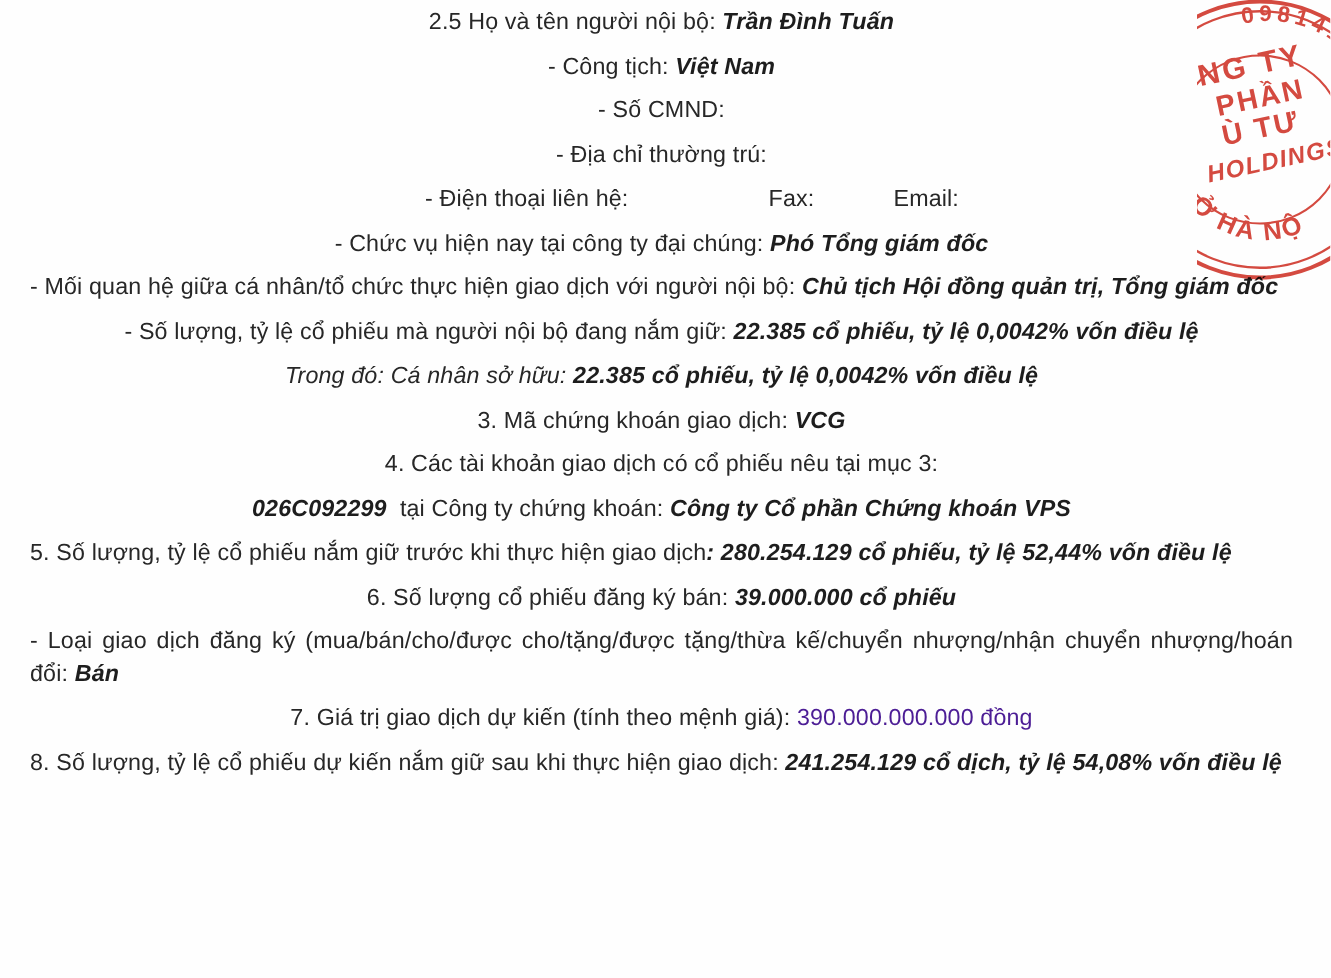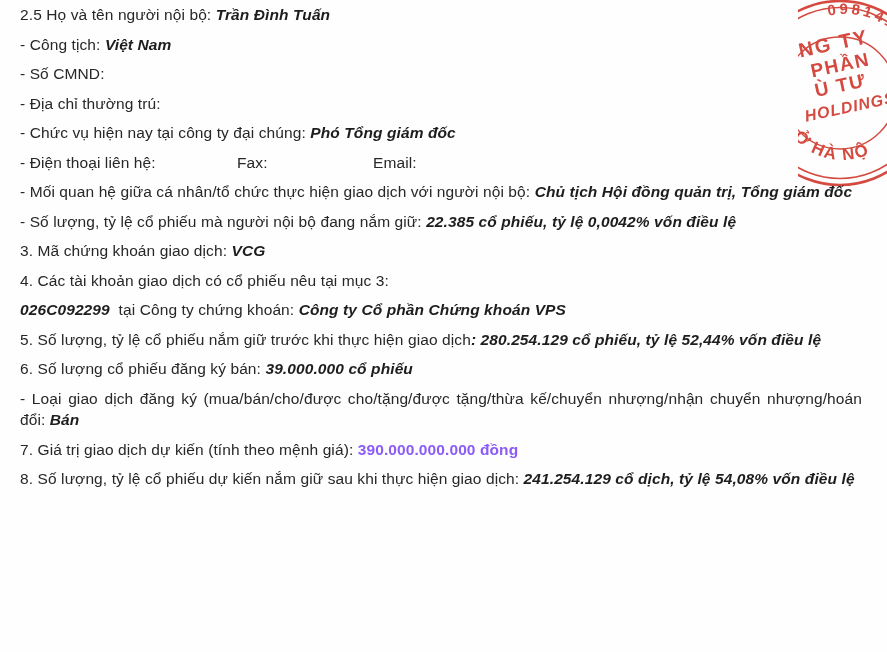--- a/index.html
+++ b/index.html
@@ -17,24 +17,25 @@
     position: absolute;
     left: 0; top: 0;
     width: 100%;
     padding: 4px 25px 0 20px;
   }
   p.para {
     margin: 0 0 8px 0;
     font-size: 15.5px;
     line-height: 21.5px;
     letter-spacing: 0.1px;
+    text-align: center;
   }
   p.justify { text-align: justify; }
   .s-r  { font-weight: 400; font-style: normal; }
-  .s-b  { font-weight: 700; font-style: normal; color: #8b5cf6; }
+  .s-b  { font-weight: 400; font-style: normal; color: #4c1d95; }
   .s-i  { font-weight: 400; font-style: italic; }
   .s-bi { font-weight: 700; font-style: italic; color: #1d1d1d; }
   .nw   { white-space: nowrap; }
   .lbl  { display: inline-block; }
 
   
   .stamp-wrap {
     position: absolute;
     left: 720px;
     top: -12px;
@@ -59,24 +60,25 @@
 </head>
 <body>
 
 <div id="page">
 
   <div class="doc">
       <p class="para"><span class="s-r">2.5 Họ và tên người nội bộ: </span><span class="s-bi">Trần Đình Tuấn</span></p>
       <p class="para"><span class="s-r">- Công tịch: </span><span class="s-bi">Việt Nam</span></p>
       <p class="para"><span class="s-r">- Số CMND:</span></p>
       <p class="para"><span class="s-r">- Địa chỉ thường trú:</span></p>
+      <p class="para"><span class="s-r lbl" style="width: 217px;">- Điện thoại liên hệ:</span><span class="s-r lbl" style="width: 136px;">Fax:</span><span class="s-r">Email:</span></p>
       <p class="para"><span class="s-r">- Chức vụ hiện nay tại công ty đại chúng: </span><span class="s-bi">Phó Tổng giám đốc</span></p>
-      <p class="para"><span class="s-r lbl" style="width: 217px;">- Điện thoại liên hệ:</span><span class="s-r lbl" style="width: 136px;">Fax:</span><span class="s-r">Email:</span></p>
       <p class="para justify"><span class="s-r">- Mối quan hệ giữa cá nhân/tổ chức thực hiện giao dịch với người nội bộ: </span><span class="s-bi">Chủ tịch Hội đồng quản trị, </span><span class="s-bi nw">Tổng giám đốc</span></p>
       <p class="para"><span class="s-r">- Số lượng, tỷ lệ cổ phiếu mà người nội bộ đang nắm giữ: </span><span class="s-bi">22.385 cổ phiếu, tỷ lệ 0,0042% vốn điều lệ</span></p>
+      <p class="para"><span class="s-i">Trong đó: Cá nhân sở hữu: </span><span class="s-bi">22.385 cổ phiếu, tỷ lệ 0,0042% vốn điều lệ</span></p>
       <p class="para"><span class="s-r">3. Mã chứng khoán giao dịch: </span><span class="s-bi">VCG</span></p>
       <p class="para"><span class="s-r">4. Các tài khoản giao dịch có cổ phiếu nêu tại mục 3:</span></p>
       <p class="para"><span class="s-bi">026C092299</span><span class="s-r">&nbsp; tại Công ty chứng khoán: </span><span class="s-bi">Công ty Cổ phần Chứng khoán VPS</span></p>
       <p class="para justify"><span class="s-r">5. Số lượng, tỷ lệ cổ phiếu nắm giữ trước khi thực hiện giao dịch</span><span class="s-bi">: 280.254.129 cổ phiếu, tỷ lệ 52,44% </span><span class="s-bi nw">vốn điều lệ</span></p>
       <p class="para"><span class="s-r">6. Số lượng cổ phiếu đăng ký bán: </span><span class="s-bi">39.000.000 cổ phiếu</span></p>
       <p class="para justify"><span class="s-r">- Loại giao dịch đăng ký (mua/bán/cho/được cho/tặng/được tặng/thừa kế/chuyển nhượng/nhận chuyển nhượng/hoán đổi: </span><span class="s-bi">Bán</span></p>
       <p class="para"><span class="s-r">7. Giá trị giao dịch dự kiến (tính theo mệnh giá): </span><span class="s-b">390.000.000.000 đồng</span></p>
       <p class="para justify"><span class="s-r">8. Số lượng, tỷ lệ cổ phiếu dự kiến nắm giữ sau khi thực hiện giao dịch: </span><span class="s-bi">241.254.129 cổ dịch, tỷ lệ </span><span class="s-bi nw">54,08% vốn điều lệ</span></p>
     </div>
 

